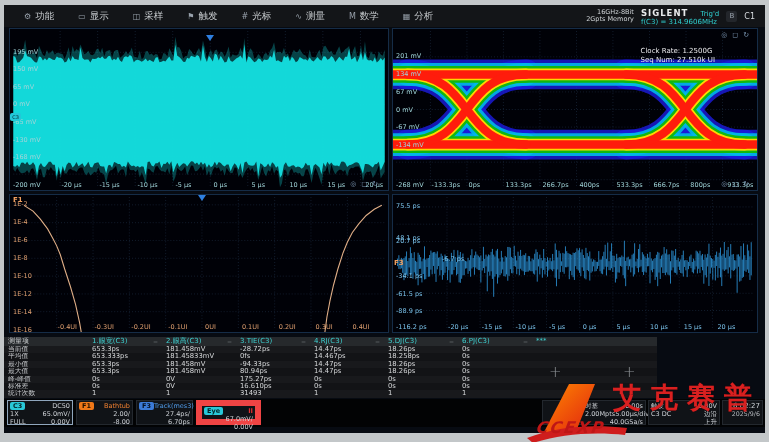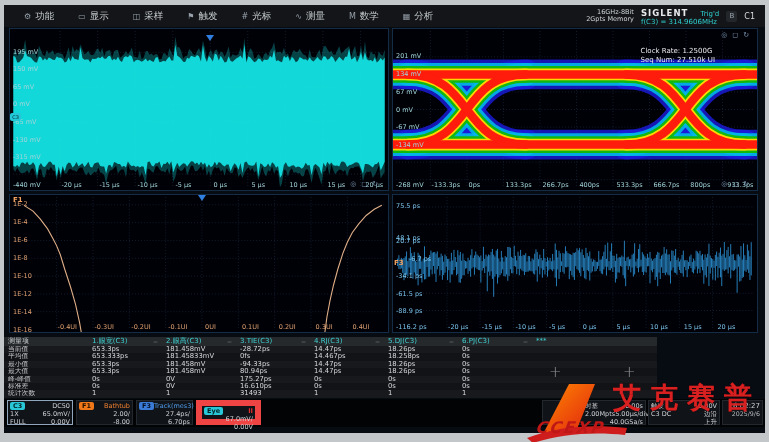--- a/index.html
+++ b/index.html
@@ -171,31 +171,31 @@
           <span class="">◎</span>
           <span class="">◻</span>
           <span class="">↻</span>
         </div>
     <span class="ylab lab-cyan" style="left: 3px; top: 19.635px;">195 mV</span>
         <span class="ylab lab-cyan" style="left: 3px; top: 37.239px;">150 mV</span>
         <span class="ylab lab-cyan" style="left: 3px; top: 54.843px;">65 mV</span>
         <span class="ylab lab-cyan" style="left: 3px; top: 72.447px;">0 mV</span>
         <span class="ylab lab-cyan" style="left: 3px; top: 90.051px;">-65 mV</span>
         <span class="ylab lab-cyan" style="left: 3px; top: 107.655px;">-130 mV</span>
-        <span class="ylab lab-cyan" style="left: 3px; top: 125.259px;">-315 mV</span>
+        <span class="ylab lab-cyan" style="left: 3px; top: 125.259px;">-168 mV</span>
         <span class="xlab lab-cyan" style="left: 51.4px; bottom: 1px;">-20 μs</span>
         <span class="xlab lab-cyan" style="left: 89.4px; bottom: 1px;">-15 μs</span>
         <span class="xlab lab-cyan" style="left: 127.4px; bottom: 1px;">-10 μs</span>
         <span class="xlab lab-cyan" style="left: 165.4px; bottom: 1px;">-5 μs</span>
         <span class="xlab lab-cyan" style="left: 203.4px; bottom: 1px;">0 μs</span>
         <span class="xlab lab-cyan" style="left: 241.4px; bottom: 1px;">5 μs</span>
         <span class="xlab lab-cyan" style="left: 279.4px; bottom: 1px;">10 μs</span>
         <span class="xlab lab-cyan" style="left: 317.4px; bottom: 1px;">15 μs</span>
         <span class="xlab lab-cyan" style="left: 355.4px; bottom: 1px;">20 μs</span>
-        <span class="corner lab-cyan">-440 mV</span>
+        <span class="corner lab-cyan">-200 mV</span>
       </div>
 
     <div class="cell" id="cell-tr">
       <svg class="plot" id="svg-tr" viewBox="0 0 366 163">
           <line x1="36.6" x2="36.6" y1="2" y2="161" stroke="#1e3349" stroke-width="0.6" stroke-dasharray="1 2"></line>
           <line x1="73.6" x2="73.6" y1="2" y2="161" stroke="#1e3349" stroke-width="0.6" stroke-dasharray="1 2"></line>
           <line x1="110.5" x2="110.5" y1="2" y2="161" stroke="#1e3349" stroke-width="0.6" stroke-dasharray="1 2"></line>
           <line x1="147.5" x2="147.5" y1="2" y2="161" stroke="#1e3349" stroke-width="0.6" stroke-dasharray="1 2"></line>
           <line x1="184.5" x2="184.5" y1="2" y2="161" stroke="#1e3349" stroke-width="0.6" stroke-dasharray="1 2"></line>
           <line x1="221.4" x2="221.4" y1="2" y2="161" stroke="#1e3349" stroke-width="0.6" stroke-dasharray="1 2"></line>
@@ -332,21 +332,21 @@
           <line y1="64.6" y2="64.6" x1="2" x2="364" stroke="#1e3349" stroke-width="0.6" stroke-dasharray="1 2"></line>
           <line y1="82.1" y2="82.1" x1="2" x2="364" stroke="#1e3349" stroke-width="0.6" stroke-dasharray="1 2"></line>
           <line y1="99.7" y2="99.7" x1="2" x2="364" stroke="#1e3349" stroke-width="0.6" stroke-dasharray="1 2"></line>
           <line y1="117.2" y2="117.2" x1="2" x2="364" stroke="#1e3349" stroke-width="0.6" stroke-dasharray="1 2"></line>
           <path d="M 3.0 64.6 V 72.1 M 4.3 61.1 V 75.0 M 5.6 67.4 V 75.3 M 6.9 63.8 V 74.4 M 8.2 65.0 V 79.0 M 9.5 63.9 V 86.4 M 10.8 62.3 V 81.2 M 12.1 57.3 V 80.9 M 13.4 67.0 V 82.5 M 14.7 64.1 V 73.5 M 16.0 53.0 V 81.4 M 17.3 59.0 V 80.5 M 18.6 63.9 V 85.0 M 19.9 58.0 V 78.5 M 21.2 66.8 V 80.7 M 22.5 67.8 V 81.8 M 23.8 58.6 V 91.6 M 25.1 60.7 V 75.0 M 26.4 63.0 V 74.8 M 27.7 67.3 V 88.7 M 29.0 64.7 V 80.2 M 30.3 52.1 V 85.7 M 31.6 65.5 V 85.4 M 32.9 64.4 V 73.1 M 34.2 63.9 V 83.0 M 35.5 60.9 V 82.7 M 36.8 56.4 V 75.7 M 38.1 58.5 V 80.5 M 39.4 58.0 V 72.0 M 40.7 57.8 V 79.9 M 42.0 59.4 V 88.2 M 43.3 57.2 V 75.4 M 44.6 63.6 V 72.1 M 45.9 63.1 V 81.5 M 47.2 59.5 V 76.3 M 48.5 61.7 V 86.0 M 49.8 67.6 V 81.2 M 51.1 60.4 V 78.9 M 52.4 62.2 V 72.8 M 53.7 65.0 V 86.3 M 55.0 64.7 V 76.3 M 56.3 67.4 V 88.9 M 57.6 58.7 V 80.7 M 58.9 66.4 V 80.6 M 60.2 55.7 V 76.2 M 61.5 62.9 V 73.0 M 62.8 67.9 V 81.4 M 64.1 56.1 V 80.1 M 65.4 61.1 V 88.6 M 66.7 57.8 V 89.1 M 68.0 66.6 V 85.0 M 69.3 59.4 V 81.5 M 70.6 65.9 V 81.3 M 71.9 67.0 V 74.7 M 73.2 67.4 V 74.4 M 74.5 63.7 V 80.0 M 75.8 66.1 V 77.2 M 77.1 61.1 V 82.9 M 78.4 55.0 V 74.6 M 79.7 64.0 V 73.2 M 81.0 61.3 V 80.9 M 82.3 57.4 V 73.6 M 83.6 60.4 V 75.0 M 84.9 61.6 V 76.2 M 86.2 63.1 V 76.3 M 87.5 61.3 V 88.8 M 88.8 67.1 V 76.6 M 90.1 52.6 V 74.1 M 91.4 64.8 V 79.2 M 92.7 60.5 V 72.5 M 94.0 62.3 V 97.7 M 95.3 60.3 V 77.8 M 96.6 61.1 V 81.8 M 97.9 57.7 V 77.4 M 99.2 54.7 V 85.1 M 100.5 60.5 V 103.3 M 101.8 62.4 V 82.8 M 103.1 56.4 V 80.3 M 104.4 54.7 V 89.9 M 105.7 64.4 V 83.7 M 107.0 67.5 V 81.2 M 108.3 56.7 V 79.5 M 109.6 63.3 V 75.6 M 110.9 67.6 V 82.2 M 112.2 62.0 V 82.8 M 113.5 63.2 V 80.6 M 114.8 52.7 V 87.0 M 116.1 52.7 V 82.0 M 117.4 53.5 V 75.3 M 118.7 62.8 V 79.3 M 120.0 64.0 V 79.6 M 121.3 51.5 V 72.1 M 122.6 61.7 V 72.7 M 123.9 66.4 V 80.4 M 125.2 57.5 V 75.0 M 126.5 61.7 V 81.4 M 127.8 55.7 V 74.8 M 129.1 61.9 V 76.5 M 130.4 60.7 V 77.4 M 131.7 61.1 V 81.2 M 133.0 59.1 V 78.1 M 134.3 67.4 V 77.9 M 135.6 61.8 V 77.7 M 136.9 62.1 V 76.6 M 138.2 67.3 V 77.3 M 139.5 64.5 V 77.4 M 140.8 65.6 V 79.8 M 142.1 59.6 V 80.7 M 143.4 55.2 V 76.4 M 144.7 57.9 V 87.9 M 146.0 65.1 V 72.5 M 147.3 60.5 V 80.6 M 148.6 63.9 V 74.4 M 149.9 66.3 V 83.9 M 151.2 54.8 V 76.0 M 152.5 64.1 V 80.6 M 153.8 67.7 V 72.7 M 155.1 63.2 V 82.9 M 156.4 66.3 V 76.6 M 157.7 63.8 V 75.0 M 159.0 67.2 V 75.9 M 160.3 59.8 V 77.3 M 161.6 66.3 V 75.3 M 162.9 49.2 V 84.0 M 164.2 55.6 V 92.6 M 165.5 63.3 V 75.6 M 166.8 56.6 V 85.2 M 168.1 59.2 V 78.3 M 169.4 67.3 V 71.9 M 170.7 58.7 V 78.0 M 172.0 59.5 V 79.9 M 173.3 52.1 V 73.3 M 174.6 57.0 V 73.4 M 175.9 58.9 V 72.8 M 177.2 59.6 V 85.4 M 178.5 60.1 V 77.0 M 179.8 60.9 V 81.3 M 181.1 58.5 V 83.4 M 182.4 58.8 V 86.2 M 183.7 57.9 V 72.2 M 185.0 54.1 V 75.3 M 186.3 56.1 V 76.6 M 187.6 53.9 V 79.0 M 188.9 58.2 V 82.4 M 190.2 55.2 V 73.4 M 191.5 60.9 V 77.0 M 192.8 63.8 V 84.5 M 194.1 53.6 V 85.6 M 195.4 58.9 V 76.1 M 196.7 62.2 V 77.3 M 198.0 57.3 V 86.8 M 199.3 64.6 V 78.9 M 200.6 67.6 V 77.6 M 201.9 65.3 V 72.4 M 203.2 66.2 V 77.6 M 204.5 67.8 V 77.2 M 205.8 67.8 V 74.9 M 207.1 56.9 V 72.0 M 208.4 65.6 V 77.3 M 209.7 65.4 V 79.7 M 211.0 62.1 V 80.4 M 212.3 57.6 V 75.5 M 213.6 50.5 V 72.7 M 214.9 64.8 V 81.6 M 216.2 48.3 V 72.9 M 217.5 67.2 V 76.2 M 218.8 57.1 V 76.4 M 220.1 49.0 V 74.3 M 221.4 61.4 V 78.1 M 222.7 61.7 V 73.3 M 224.0 66.8 V 88.8 M 225.3 59.7 V 85.0 M 226.6 64.1 V 78.5 M 227.9 63.0 V 78.8 M 229.2 63.3 V 72.0 M 230.5 61.4 V 72.8 M 231.8 62.7 V 81.4 M 233.1 46.4 V 84.6 M 234.4 66.9 V 92.5 M 235.7 63.4 V 72.0 M 237.0 62.6 V 75.9 M 238.3 65.3 V 72.3 M 239.6 65.1 V 78.5 M 240.9 60.6 V 73.6 M 242.2 59.4 V 82.7 M 243.5 49.0 V 80.6 M 244.8 67.5 V 72.3 M 246.1 64.8 V 74.2 M 247.4 54.8 V 78.4 M 248.7 49.9 V 73.4 M 250.0 65.7 V 72.4 M 251.3 58.0 V 78.2 M 252.6 60.3 V 81.2 M 253.9 62.4 V 77.7 M 255.2 64.2 V 78.8 M 256.5 59.7 V 72.4 M 257.8 63.5 V 72.2 M 259.1 57.8 V 89.6 M 260.4 64.5 V 76.4 M 261.7 66.6 V 78.4 M 263.0 65.0 V 75.1 M 264.3 64.0 V 86.1 M 265.6 60.6 V 83.1 M 266.9 57.7 V 92.5 M 268.2 58.5 V 78.7 M 269.5 64.9 V 85.2 M 270.8 61.5 V 73.4 M 272.1 60.3 V 79.2 M 273.4 52.8 V 79.2 M 274.7 59.3 V 81.3 M 276.0 55.1 V 78.6 M 277.3 60.5 V 80.8 M 278.6 60.1 V 81.5 M 279.9 67.2 V 89.9 M 281.2 56.2 V 76.5 M 282.5 56.6 V 73.5 M 283.8 61.5 V 78.7 M 285.1 54.8 V 79.1 M 286.4 65.9 V 80.8 M 287.7 63.6 V 72.8 M 289.0 67.4 V 76.2 M 290.3 65.4 V 79.1 M 291.6 60.9 V 79.6 M 292.9 56.4 V 82.8 M 294.2 66.3 V 73.0 M 295.5 65.9 V 76.4 M 296.8 66.3 V 83.3 M 298.1 67.9 V 75.3 M 299.4 62.3 V 72.1 M 300.7 60.5 V 74.2 M 302.0 67.9 V 78.3 M 303.3 64.6 V 79.5 M 304.6 66.6 V 75.6 M 305.9 56.5 V 72.5 M 307.2 57.4 V 79.6 M 308.5 59.2 V 74.9 M 309.8 56.6 V 79.1 M 311.1 61.3 V 73.0 M 312.4 59.9 V 76.4 M 313.7 65.7 V 90.0 M 315.0 60.3 V 81.3 M 316.3 63.4 V 83.7 M 317.6 59.7 V 72.5 M 318.9 49.4 V 92.3 M 320.2 61.5 V 79.8 M 321.5 64.0 V 73.7 M 322.8 65.1 V 85.9 M 324.1 66.6 V 73.9 M 325.4 60.8 V 86.7 M 326.7 57.4 V 72.1 M 328.0 62.7 V 84.0 M 329.3 58.6 V 74.2 M 330.6 53.3 V 83.5 M 331.9 61.5 V 92.4 M 333.2 59.7 V 75.6 M 334.5 47.7 V 77.1 M 335.8 63.6 V 75.7 M 337.1 55.9 V 75.5 M 338.4 52.7 V 79.6 M 339.7 62.2 V 73.4 M 341.0 49.8 V 84.6 M 342.3 60.5 V 76.0 M 343.6 59.9 V 77.1 M 344.9 66.1 V 76.3 M 346.2 66.4 V 74.7 M 347.5 60.4 V 99.2 M 348.8 60.2 V 72.8 M 350.1 62.3 V 87.9 M 351.4 51.8 V 87.0 M 352.7 65.5 V 84.1 M 354.0 49.1 V 83.1 M 355.3 61.1 V 76.9 M 356.6 65.8 V 78.0 M 357.9 50.3 V 75.6 M 359.2 56.3 V 79.1 M 360.5 62.2 V 86.2 M 361.8 47.9 V 81.5 " stroke="#2f9fe8" stroke-width="1" fill="none" opacity="0.8"></path>
         </svg>
       <div class="funclab" style="left:1px;top:47%;">F3</div>
     <span class="ylab lab-blue" style="left: 3px; top: 8.093px;">75.5 ps</span>
         <span class="ylab lab-blue" style="left: 3px; top: 25.607px; margin-top: 14px;">48.1 ps</span>
         <span class="ylab lab-blue" style="left: 3px; top: 43.121px;">20.7 ps</span>
-        <span class="ylab lab-blue" style="left: 16px; top: 60.635px;">-6.7 ps</span>
+        <span class="ylab lab-blue" style="left: 1px; top: 60.635px; padding-left: 48px;">-6.7 ps</span>
         <span class="ylab lab-blue" style="left: 3px; top: 78.149px;">-34.1 ps</span>
         <span class="ylab lab-blue" style="left: 3px; top: 95.663px;">-61.5 ps</span>
         <span class="ylab lab-blue" style="left: 3px; top: 113.177px;">-88.9 ps</span>
         <span class="xlab lab-blue" style="left: 55.07px; bottom: 1px;">-20 μs</span>
         <span class="xlab lab-blue" style="left: 88.742px; bottom: 1px;">-15 μs</span>
         <span class="xlab lab-blue" style="left: 122.414px; bottom: 1px;">-10 μs</span>
         <span class="xlab lab-blue" style="left: 156.086px; bottom: 1px;">-5 μs</span>
         <span class="xlab lab-blue" style="left: 189.758px; bottom: 1px;">0 μs</span>
         <span class="xlab lab-blue" style="left: 223.43px; bottom: 1px;">5 μs</span>
         <span class="xlab lab-blue" style="left: 257.102px; bottom: 1px;">10 μs</span>

